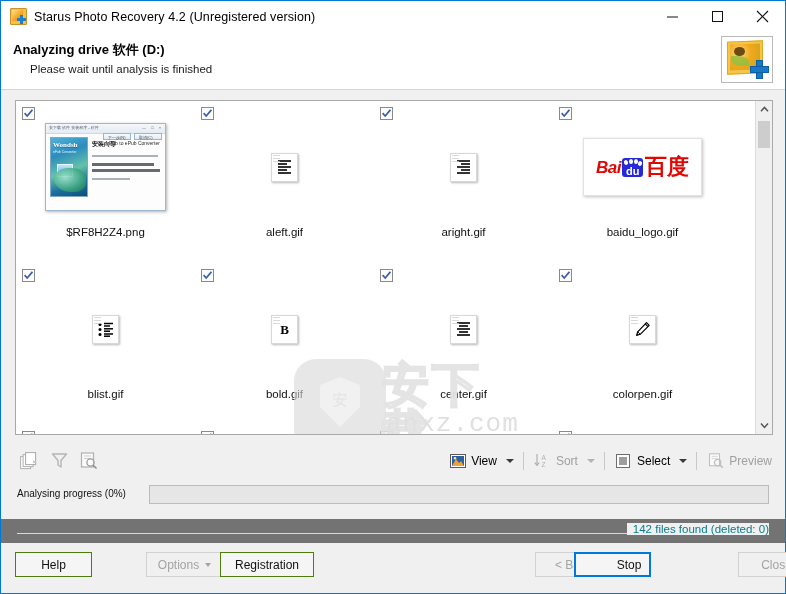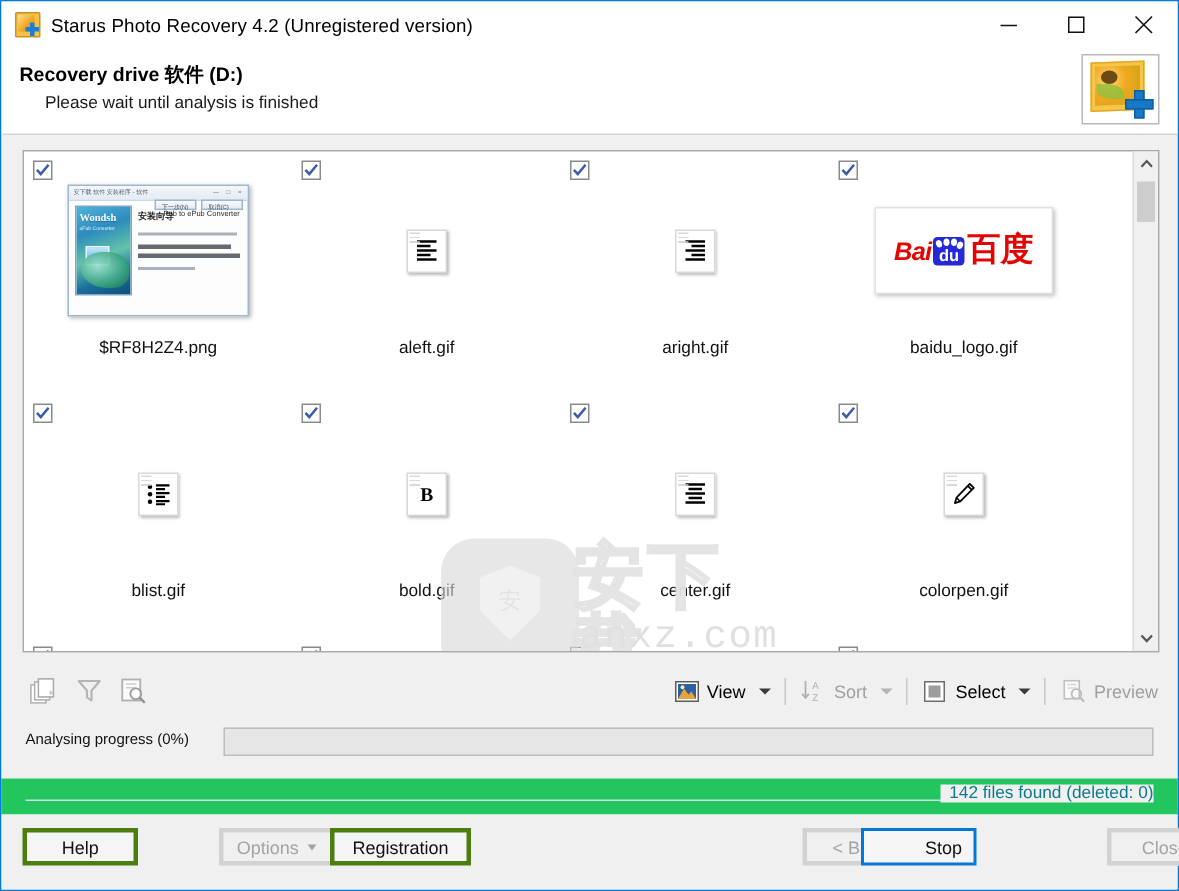--- a/index.html
+++ b/index.html
@@ -251,32 +251,32 @@
   .caret{width:0;height:0;border-left:4px solid transparent;border-right:4px solid transparent;border-top:4px solid #3a3a3a;}
   .caret.dis{border-top-color:#b4b4b4;}
 
   
   .progwrap{position:relative;height:42px;background:#f0f0f0;}
   .proglabel{position:absolute;left:16px;top:11px;font-size:10px;color:#111;}
   .progbar{
     position:absolute;left:148px;top:8px;right:16px;height:19px;
     border:1px solid #bcbcbc;background:#e6e6e6;box-sizing:border-box;
   }
-  .statusline{position:relative;height:24px;background:#22c55e;}
+  .statusline{position:relative;height:24px;background:#737373;}
   .status-rule{position:absolute;left:16px;right:16px;top:14px;height:1px;background:#cfdce4;}
   .status-txt{
     position:absolute;right:16px;top:4px;font-size:11.5px;color:#0b7a8c;background:#f0f0f0;
     padding-left:6px;
   }
 
   
   .buttonbar{position:relative;height:50px;background:#f0f0f0;}
   .btn{
     position:absolute;top:9px;height:25px;box-sizing:border-box;
-    border:3px solid #4d7c0f;background:#f5f5f5;
+    border:1px solid #4d7c0f;background:#f5f5f5;
     font-size:12px;color:#111;display:flex;align-items:center;justify-content:center;
     font-family:"Liberation Sans",sans-serif;
   }
   .btn.dis{color:#a3a3a3;background:#f0f0f0;border-color:#d2d2d2;margin-left:43px;}
   .btn.focus{border:2px solid #0078d7;background:#f5f5f5;padding-left:33px;}
   .btn .dcaret{
     width:0;height:0;margin-left:6px;
     border-left:3.5px solid transparent;border-right:3.5px solid transparent;border-top:4px solid #a3a3a3;
   }
 </style>
@@ -305,21 +305,21 @@
       <div class="wc">
         <svg width="13" height="13" viewBox="0 0 13 13">
             <line x1="1" y1="1" x2="12" y2="12" stroke="#111" stroke-width="1.1"></line>
             <line x1="12" y1="1" x2="1" y2="12" stroke="#111" stroke-width="1.1"></line>
           </svg>
       </div>
     </div>
   </div>
 
   <div class="header">
-    <div class="hdr-title"><span>Recovery drive </span><span class="cn">软件</span><span> (D:)</span></div>
+    <div class="hdr-title"><span>Analyzing drive </span><span class="cn">软件</span><span> (D:)</span></div>
     <div class="hdr-sub">Please wait until analysis is finished</div>
     <div class="hdr-logo">
       <div class="logo-art">
         <div class="frame"></div>
           <div class="inner"></div>
         <div class="seed"></div>
           <div class="leaf"></div>
         <div class="bplus">
             <i class="v"></i>
             <i class="h"></i>

